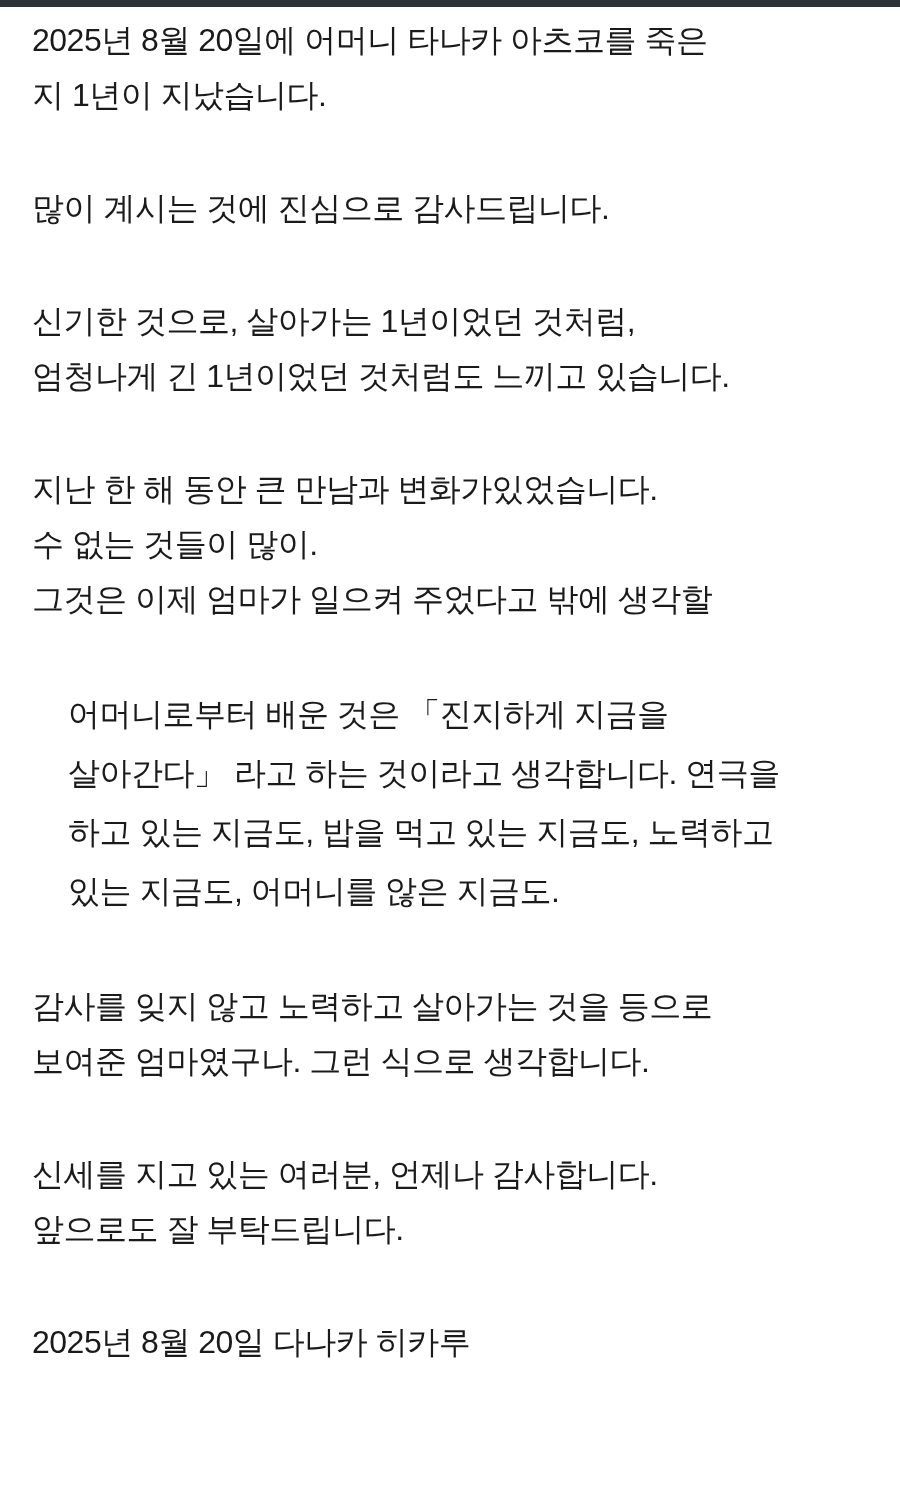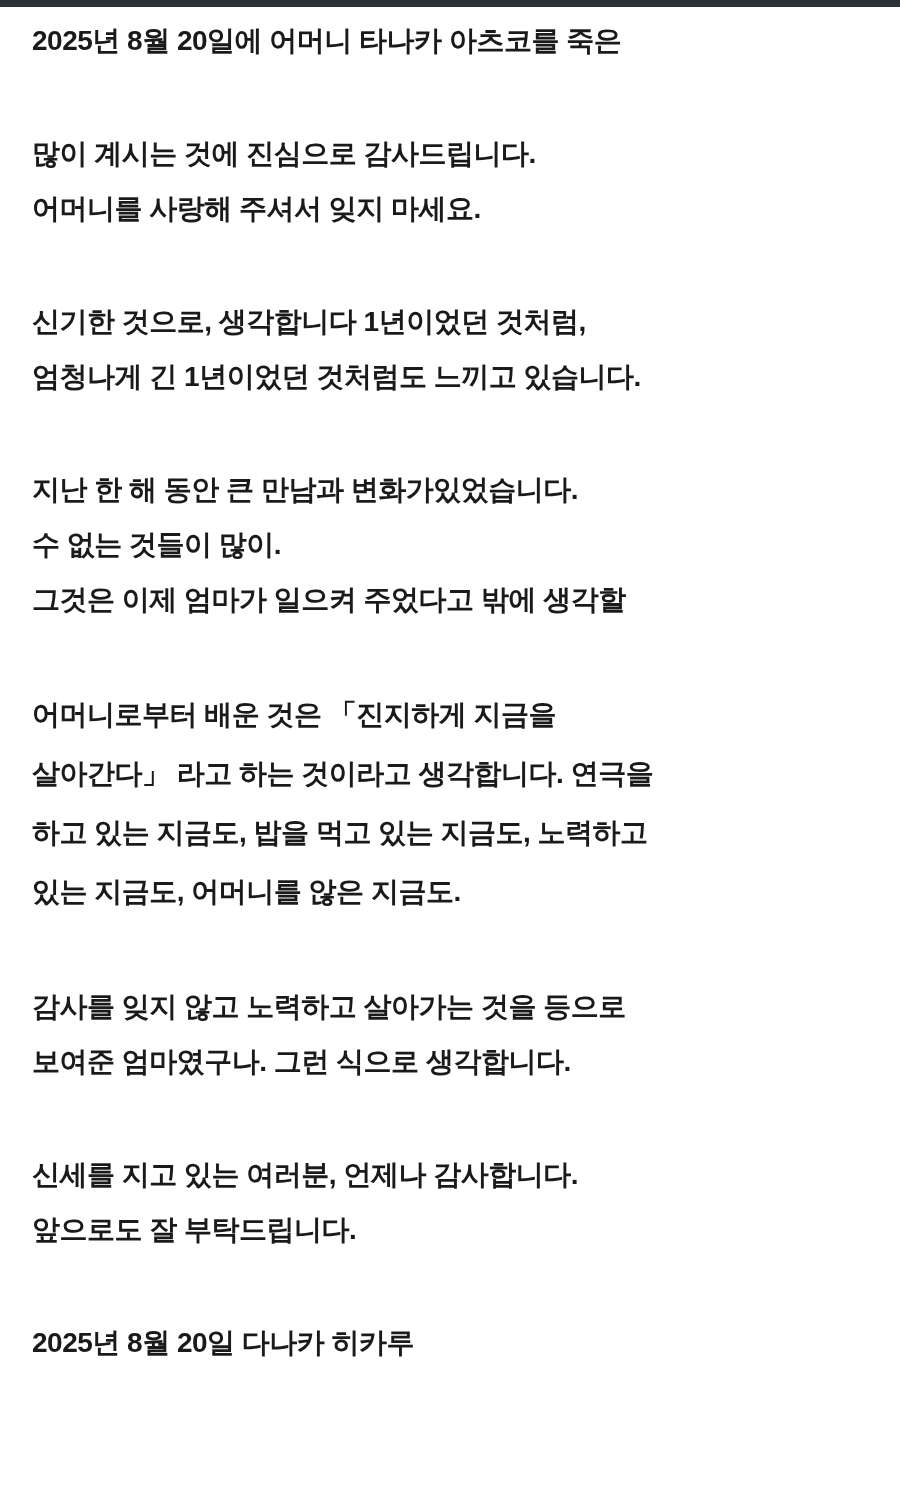--- a/index.html
+++ b/index.html
@@ -17,53 +17,54 @@
     width: 100%;
     height: 7px;
     background: #2d3237;
   }
   .content {
     padding: 6px 28px 0 32px;
     color: #1a1a1a;
   }
   .para {
     margin: 0 0 58px 0;
-    font-size: 28px;
+    font-size: 32px;
     line-height: 55px;
-    font-weight: 700;
+    font-weight: 400;
     letter-spacing: -0.5px;
   }
   .para.quote-para {
     line-height: 59px;
+    margin-left: 36px;
   }
   .para:last-child {
     margin-bottom: 16px;
   }
   .text-line {
     white-space: nowrap;
   }
 </style>
 </head>
 <body>
 
 <div class="top-bar"></div>
 
 <div class="content">
 
   <div class="para">
     <div class="text-line">2025년 8월 20일에 어머니 타나카 아츠코를 죽은</div>
+    <div class="text-line">지 1년이 지났습니다.</div>
   </div>
 
   <div class="para">
     <div class="text-line">많이 계시는 것에 진심으로 감사드립니다.</div>
-    <div class="text-line">어머니를 사랑해 주셔서 잊지 마세요.</div>
   </div>
 
   <div class="para">
-    <div class="text-line">신기한 것으로, 생각합니다 1년이었던 것처럼,</div>
+    <div class="text-line">신기한 것으로, 살아가는 1년이었던 것처럼,</div>
     <div class="text-line">엄청나게 긴 1년이었던 것처럼도 느끼고 있습니다.</div>
   </div>
 
   <div class="para">
     <div class="text-line">지난 한 해 동안 큰 만남과 변화가있었습니다.</div>
     <div class="text-line">수 없는 것들이 많이.</div>
     <div class="text-line">그것은 이제 엄마가 일으켜 주었다고 밖에 생각할</div>
   </div>
 
   <div class="para quote-para">

